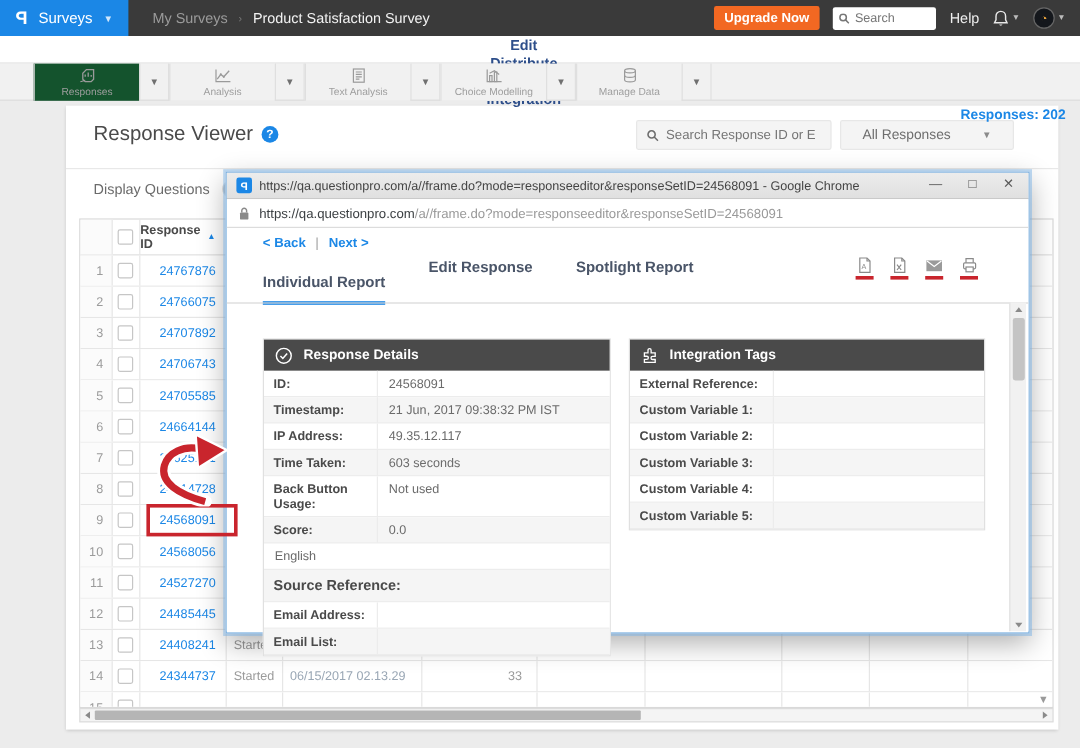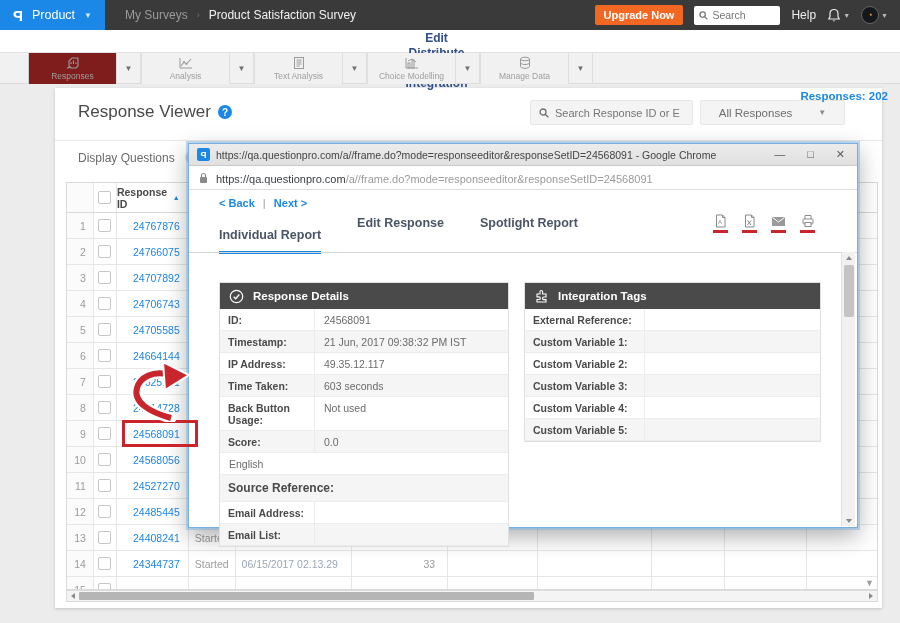--- a/index.html
+++ b/index.html
@@ -29,21 +29,21 @@
   
   .subnav{position:absolute;left:0;top:30px;width:900px;height:23px;background:#fff;border-bottom:1px solid #e2e2e2;display:flex;align-items:center;padding:0 12px;z-index:5;flex-direction:column;}
   .subnav-item{font-size:12px;font-weight:bold;color:#2d4e8a;margin-right:27px;cursor:pointer;padding-top:1px;}
   .subnav-item.active{text-decoration:underline;}
   .responses-count{margin-left:auto;color:#1b87e6;font-size:11.5px;font-weight:bold;}
 
   
   .toolbar{position:absolute;left:0;top:53px;width:900px;height:31px;background:#f1f1f1;border-bottom:1px solid #dcdcdc;display:flex;padding-left:28px;z-index:5;}
   .tgroup{display:flex;}
   .tbtn{width:88px;height:31px;display:flex;flex-direction:column;align-items:center;justify-content:center;border-left:1px solid #dfdfdf;cursor:pointer;background:#f1f1f1;}
-  .tgroup.active .tbtn{background:#7f1d1d;border-color:#cfcfcf;text-align:center;}
+  .tgroup.active .tbtn{background:#14532d;border-color:#cfcfcf;text-align:center;}
   .tbtn .tlabel{font-size:8.5px;color:#9e9e9e;margin-top:1px;}
   .tcaret{width:25px;height:31px;display:flex;align-items:center;justify-content:center;border-left:1px solid #dfdfdf;border-right:1px solid #dfdfdf;color:#707070;font-size:8px;cursor:pointer;}
   .ticon{height:14px;display:flex;align-items:flex-end;}
 
   
   .panel{position:absolute;left:55px;top:88px;width:827px;height:520px;background:#fff;box-shadow:0 1px 3px rgba(0,0,0,.18);z-index:1;}
   .viewer-head{position:absolute;left:23px;top:14px;display:flex;align-items:center;gap:7px;}
   .viewer-title{font-size:17px;color:#4a4a4a;}
   .q-icon{width:14px;height:14px;border-radius:50%;background:#1b87e6;color:#fff;font-size:10px;font-weight:bold;display:flex;align-items:center;justify-content:center;cursor:pointer;}
   .viewer-search{position:absolute;left:475px;top:12px;width:163px;height:25px;background:#f4f4f4;border:1px solid #e7e7e7;border-radius:2px;display:flex;align-items:center;padding:0 8px;gap:6px;}
@@ -130,21 +130,21 @@
   .anno-arrow{position:absolute;left:125px;top:360px;z-index:46;pointer-events:none;}
 </style>
 </head>
 <body>
 
 <div class="screen">
 
   <header class="topbar">
     <div class="brand">
       <span class="logo">P</span>
-      <span class="brand-label">Product</span>
+      <span class="brand-label">Surveys</span>
       <span class="caret">▼</span>
     </div>
     <div class="crumbs">
       <span class="crumb-link">My Surveys</span>
       <span class="crumb-sep">›</span>
       <span class="crumb-current">Product Satisfaction Survey</span>
     </div>
     <div class="topbar-right">
       <button class="upgrade-btn">Upgrade Now</button>
       <div class="top-search">

